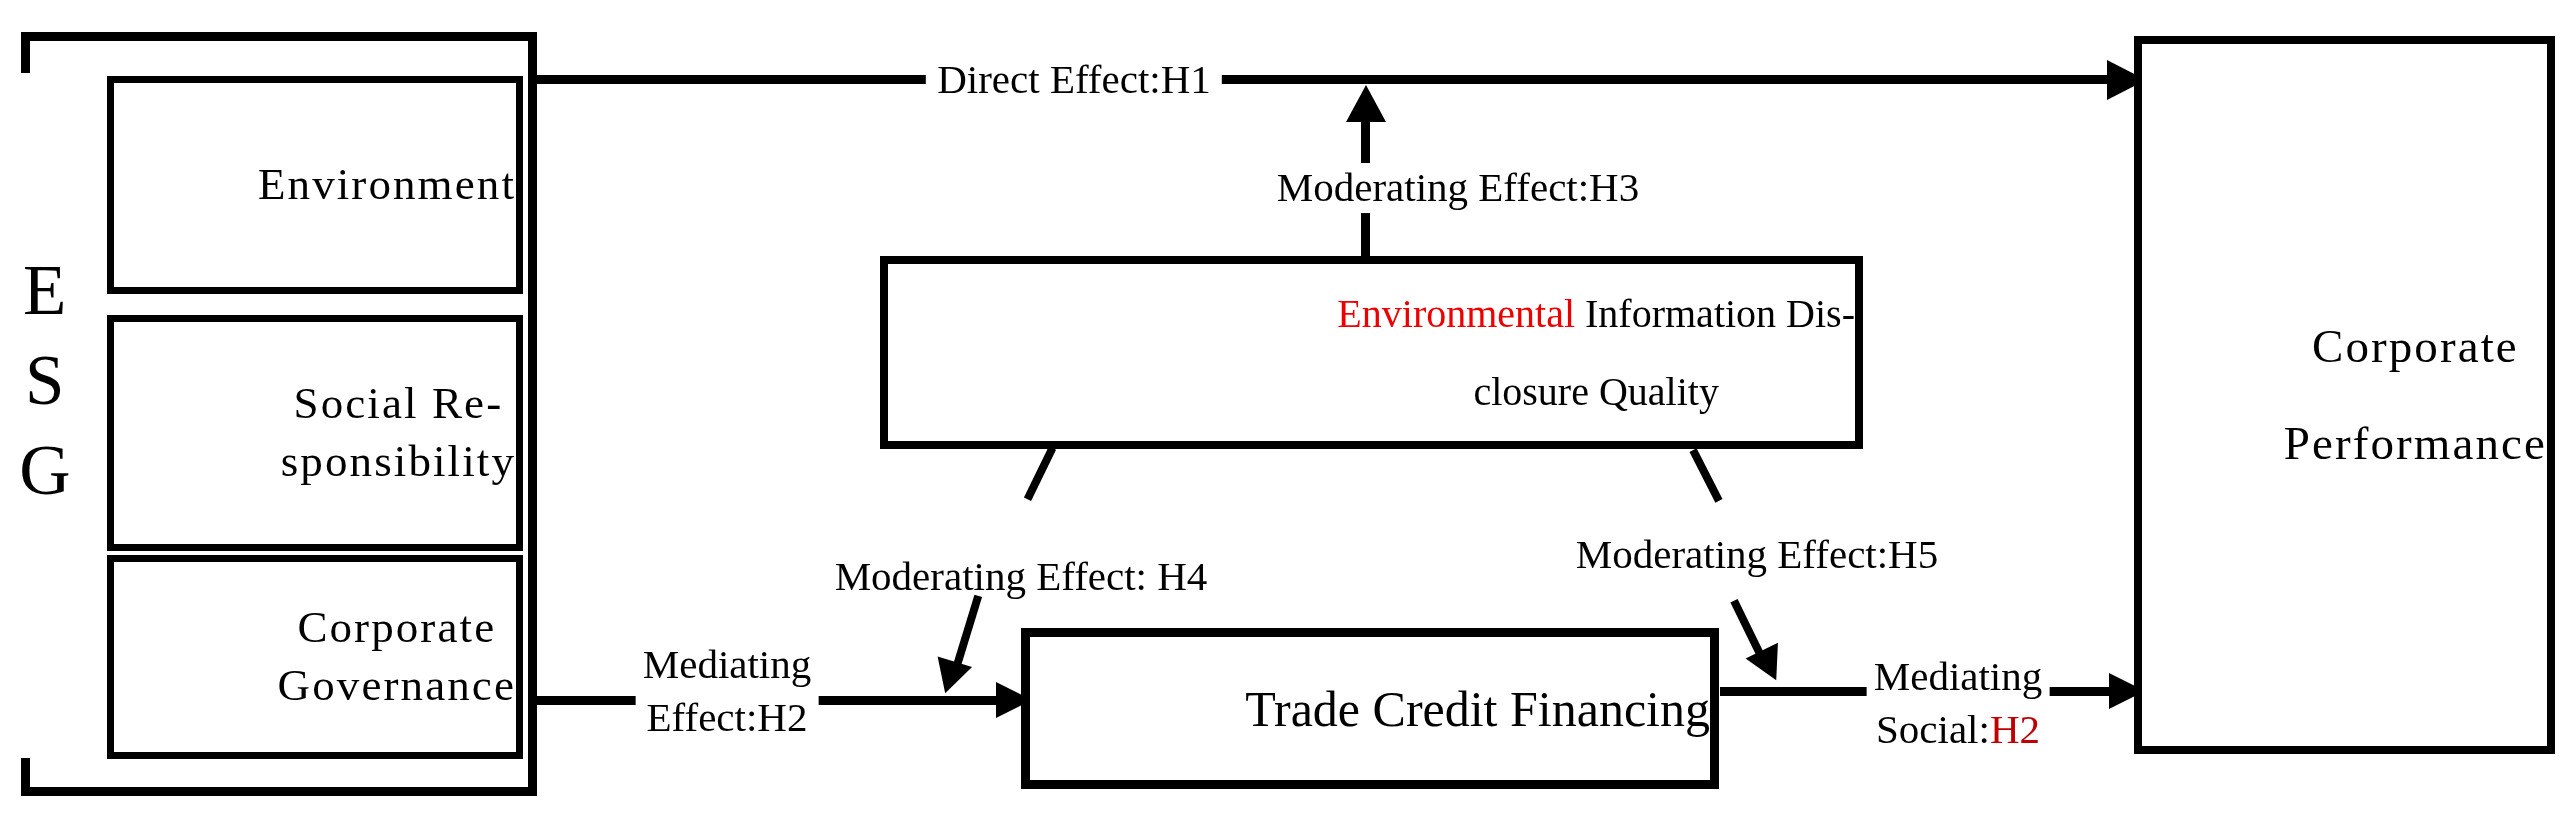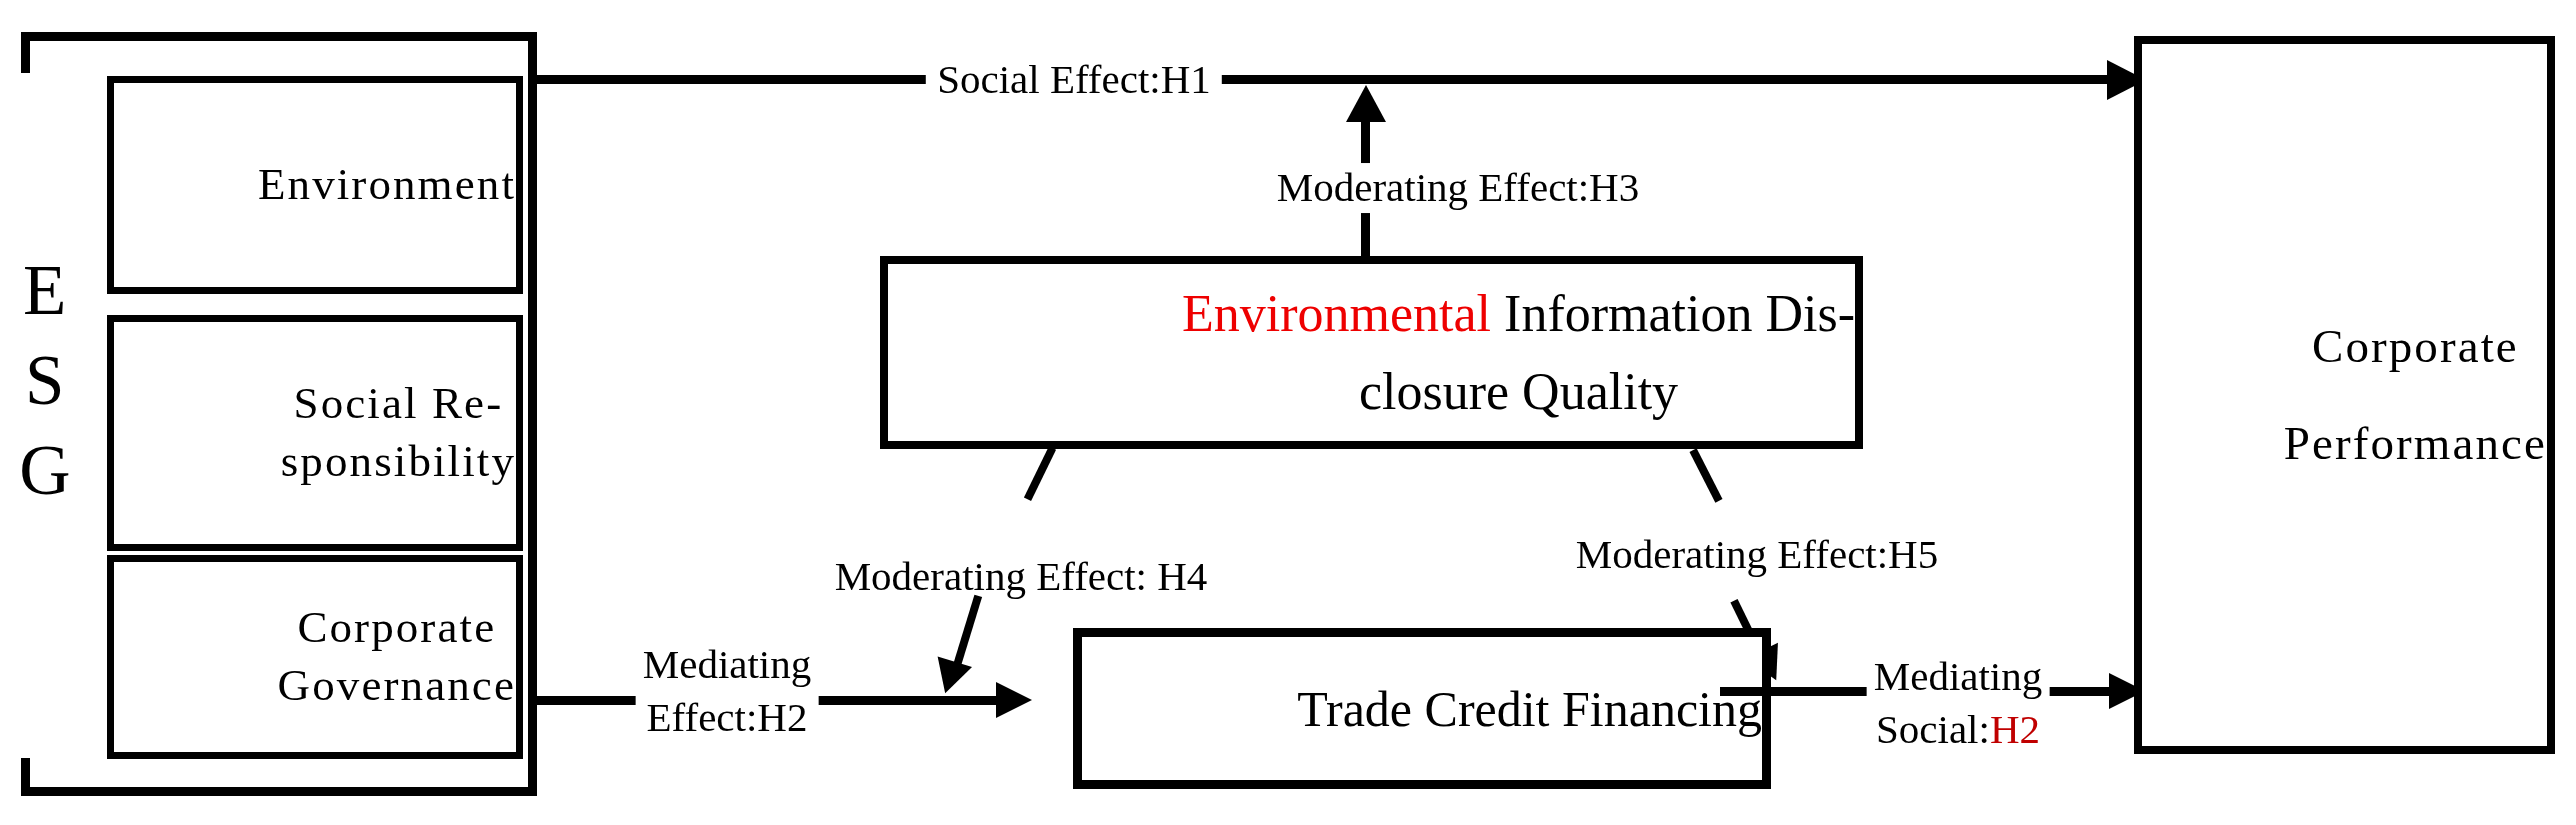--- a/index.html
+++ b/index.html
@@ -33,21 +33,21 @@
     border: 7.1px solid var(--ink);
     background: var(--background);
     display: flex;
     align-items: center;
     justify-content: flex-end;
     text-align: center;
     box-sizing: border-box;
   }
   .box-label { white-space: pre-line; }
   .esg-box-label { font-size: 45px; letter-spacing: 2.1px; line-height: 1.28; }
-  .eid { border-width: 8.5px; font-size: 52px; line-height: 78px; }
+  .eid { border-width: 8.5px; font-size: 40px; line-height: 78px; }
   .tcf { border-width: 9.2px; font-size: 50px; }
   .cp  { border-width: 8.5px; font-size: 47px; letter-spacing: 2.1px; line-height: 97px; }
   
   .float-label {
     position: absolute;
     transform: translate(-50%, -50%);
     background: var(--background);
     font-size: 41px;
     padding: 1.4px 11.4px;
     white-space: nowrap;
@@ -88,21 +88,21 @@
     <div class="box-label esg-box-label">Social Re-
 sponsibility</div>
   </div>
   <div class="box" style="left:107px; top:555px; width:416px; height:204px;">
     <div class="box-label esg-box-label">Corporate
 Governance</div>
   </div>
 
   <div class="ln" style="left:537px; top:75px; width:1575px; height:8.5px;"></div>
   <div class="tri right" style="left:2107px; top:60px;"></div>
-  <div class="float-label" style="left:1074px; top:80px;">Social Effect:H1</div>
+  <div class="float-label" style="left:1074px; top:80px;">Direct Effect:H1</div>
 
   <div class="ln" style="left:1361px; top:107px; width:8.5px; height:151px;"></div>
   <div class="tri up" style="left:1346px; top:85px;"></div>
   <div class="float-label" style="left:1458px; top:188px;text-align:center;">Moderating Effect:H3</div>
 
   <div class="box eid" style="left:880px; top:256px; width:983px; height:193px;">
     <div>
       <span class="red-word">Environmental</span><span> Information Dis-</span><br>
       <span>closure Quality</span>
     </div>
@@ -118,21 +118,21 @@
   <div class="ln" style="left:1746px; top:597px; width:7.8px; height:73px; transform:rotate(-26deg);"></div>
   <div class="tri down" style="left:1751px; top:649px; transform:rotate(-26deg);"></div>
 
   <div class="ln" style="left:537px; top:696px; width:464px; height:8.5px;"></div>
   <div class="tri right sm" style="left:996px; top:682px;"></div>
   <div class="float-label med-label" style="left:727px; top:691px;">
     <div>Mediating</div>
     <div>Effect:H2</div>
   </div>
 
-  <div class="box tcf" style="left:1073px; top:628px; width:698px; height:161px;">
+  <div class="box tcf" style="left:1021px; top:628px; width:698px; height:161px;">
     <div class="box-label">Trade Credit Financing</div>
   </div>
 
   <div class="ln" style="left:1720px; top:687px; width:395px; height:8.5px;"></div>
   <div class="tri right sm" style="left:2109px; top:673px;"></div>
   <div class="float-label med-label" style="left:1958px; top:703px;">
     <div>Mediating</div>
     <div><span>Social:</span><span class="h2-red">H2</span></div>
   </div>
 

